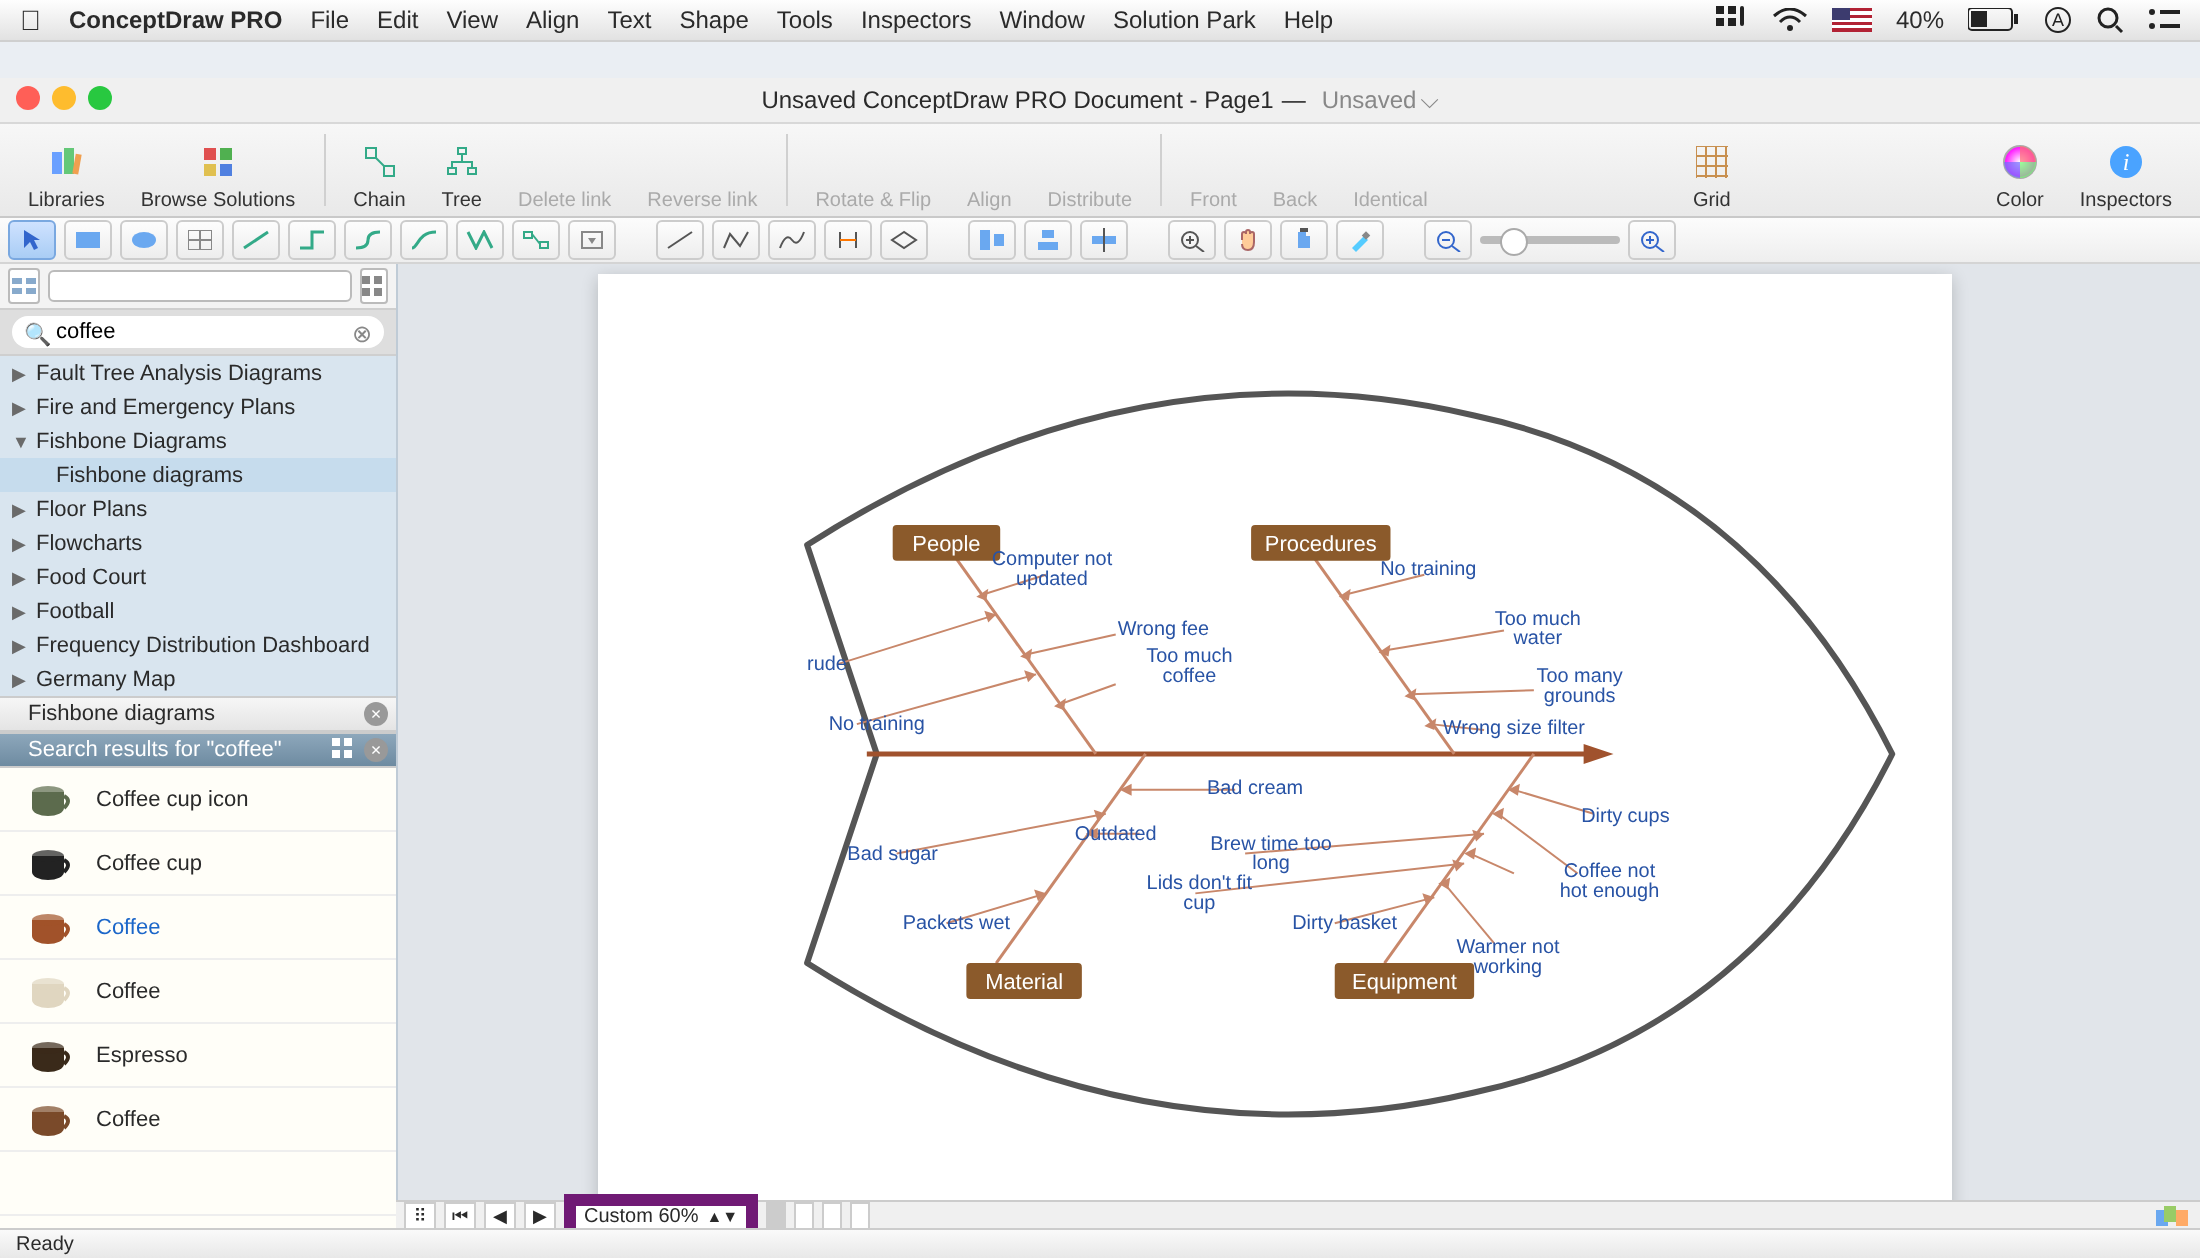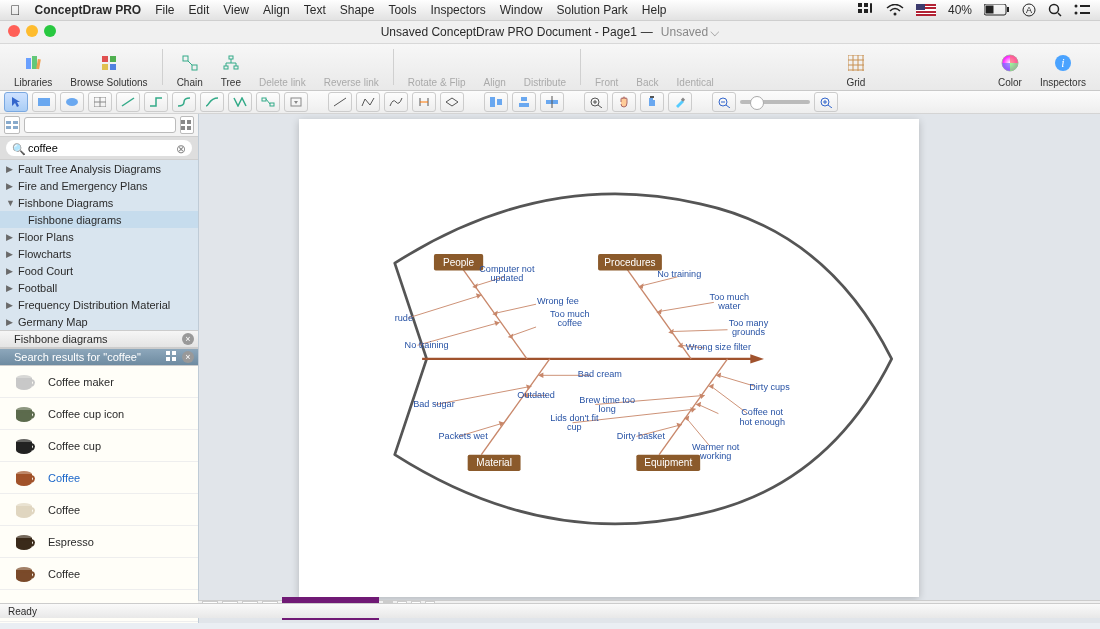--- a/index.html
+++ b/index.html
@@ -23,21 +23,21 @@
 .mac-menu .apple{font-size:14px;line-height:1;}
 .mac-menu .app{font-weight:700;}
 .mac-menu .mitem{cursor:default;}
 .mac-menu .spacer{flex:1;}
 .mac-menu .right{display:flex;align-items:center;gap:12px;}
 .mac-menu svg{display:block;}
 .flag{width:20px;height:12px;position:relative;background:#fff;display:inline-block;}
 .flag::before{content:"";position:absolute;inset:0;background:repeating-linear-gradient(#b22234 0 1.7px,#fff 1.7px 3.4px);}
 .flag::after{content:"";position:absolute;left:0;top:0;width:9px;height:6px;background:#3c3b6e;}
 
-.doc-title{height:22px;background:#f0f0f0;border-bottom:1px solid #d8d8d8;display:flex;align-items:center;justify-content:center;position:relative;font-size:12px;}
+.doc-title{height:22px;background:#f0f0f0;border-bottom:1px solid #d8d8d8;display:flex;align-items:center;justify-content:center;position:relative;font-size:12px;margin-top:18px;}
 .traffic{position:absolute;left:8px;top:4px;display:flex;gap:6px;}
 .traffic span{width:12px;height:12px;border-radius:50%;display:block;}
 .tr-red{background:#ff5f57;}
 .tr-yel{background:#febc2e;}
 .tr-grn{background:#28c840;}
 .doc-title .edited{color:#888;margin-left:4px;}
 
 .toolbar{height:42px;background:linear-gradient(#f7f7f7,#e9e9e9);border-bottom:1px solid var(--toolbar-border);display:flex;align-items:flex-end;padding:2px 8px;gap:6px;font-size:10px;color:#333;}
 .tb-group{display:flex;flex-direction:column;align-items:center;padding:0 6px;}
 .tb-icons{display:flex;gap:10px;height:24px;align-items:center;}
@@ -69,30 +69,30 @@
 .sb-header{height:16px;background:linear-gradient(#f6f6f6,#e4e4e4);border-top:1px solid #ccc;border-bottom:1px solid #ccc;font-size:11px;padding-left:14px;display:flex;align-items:center;position:relative;}
 .sb-header.dark{background:linear-gradient(#8da7bb,#6e8ba1);color:#fff;}
 .sb-header .x{position:absolute;right:4px;top:2px;width:12px;height:12px;border-radius:50%;background:#999;color:#fff;font-size:9px;display:flex;align-items:center;justify-content:center;}
 .sb-header .g{position:absolute;right:20px;top:2px;width:12px;height:12px;}
 .sb-results{flex:1;overflow:auto;background:#fffef8;}
 .sb-res{height:31px;display:flex;align-items:center;gap:10px;padding-left:10px;font-size:11px;border-bottom:1px solid #eee;}
 .sb-res .ico{width:28px;height:22px;display:flex;align-items:center;justify-content:center;}
 .sb-res.selected{color:#1b66c9;}
 
 .canvas-wrap{flex:1;background:#e1e5ea;position:relative;overflow:hidden;}
-.page{position:absolute;left:100px;top:5px;width:620px;height:478px;background:#fff;box-shadow:0 2px 8px rgba(0,0,0,0.2);}
+.page{position:absolute;left:100px;top:5px;width:677px;height:478px;background:#fff;box-shadow:0 2px 8px rgba(0,0,0,0.2);}
 .page svg{width:100%;height:100%;}
 .catbox{fill:#8b5a2b;}
 .cattxt{fill:#fff;font-size:11px;text-anchor:middle;}
 .cause{fill:#2853a5;font-size:10px;text-anchor:middle;}
 
 .hscroll{position:absolute;left:198px;right:0;bottom:14px;height:14px;background:#f0f0f0;border-top:1px solid #ccc;display:flex;align-items:center;gap:4px;padding:0 4px;font-size:10px;}
 .hscroll .nav{width:14px;height:12px;border:1px solid #ccc;background:#fff;display:flex;align-items:center;justify-content:center;font-size:9px;}
 .zoom-box{border:6px solid #701a75;padding:0 4px;background:#fff;display:flex;align-items:center;gap:4px;}
-.status{position:absolute;left:0;right:0;bottom:11px;height:14px;background:linear-gradient(#fafafa,#e8e8e8);border-top:1px solid #ccc;font-size:10px;padding-left:8px;display:flex;align-items:center;}
+.status{position:absolute;left:0;right:0;bottom:0;height:14px;background:linear-gradient(#fafafa,#e8e8e8);border-top:1px solid #ccc;font-size:10px;padding-left:8px;display:flex;align-items:center;}
 </style>
 </head>
 <body>
 
 <div class="mac-menu">
   <span class="apple"></span>
   <span class="app mitem">ConceptDraw PRO</span>
   <span class="mitem">File</span>
   <span class="mitem">Edit</span>
   <span class="mitem">View</span>
@@ -497,21 +497,21 @@
         <div class="sb-item">
           <span class="tri">▶</span>
           <span>Food Court</span>
         </div>
         <div class="sb-item">
           <span class="tri">▶</span>
           <span>Football</span>
         </div>
         <div class="sb-item">
           <span class="tri">▶</span>
-          <span>Frequency Distribution Material</span>
+          <span>Frequency Distribution Dashboard</span>
         </div>
         <div class="sb-item">
           <span class="tri">▶</span>
           <span>Germany Map</span>
         </div>
       </div>
     <div class="sb-header">
       <span>Fishbone diagrams</span>
       <span class="x">×</span>
     </div>
@@ -519,31 +519,20 @@
       <span>Search results for "coffee"</span>
       <svg class="g">
           <rect x="0" y="0" width="4" height="4" fill="#fff"></rect>
           <rect x="6" y="0" width="4" height="4" fill="#fff"></rect>
           <rect x="0" y="6" width="4" height="4" fill="#fff"></rect>
           <rect x="6" y="6" width="4" height="4" fill="#fff"></rect>
         </svg>
       <span class="x">×</span>
     </div>
     <div class="sb-results" id="sb-results">
-        <div class="sb-res">
-          <span class="ico">
-            <svg width="22" height="18">
-              <ellipse cx="11" cy="13" rx="8" ry="4" fill="#c8c8c8"></ellipse>
-              <rect x="3" y="5" width="16" height="8" fill="#c8c8c8"></rect>
-              <ellipse cx="11" cy="5" rx="8" ry="3" fill="#c8c8c8" opacity="0.7"></ellipse>
-              <path d="M19 7 Q23 9 19 13" fill="none" stroke="#c8c8c8" stroke-width="2"></path>
-            </svg>
-          </span>
-          <span>Coffee maker</span>
-        </div>
         <div class="sb-res">
           <span class="ico">
             <svg width="22" height="18">
               <ellipse cx="11" cy="13" rx="8" ry="4" fill="#5c6b4d"></ellipse>
               <rect x="3" y="5" width="16" height="8" fill="#5c6b4d"></rect>
               <ellipse cx="11" cy="5" rx="8" ry="3" fill="#5c6b4d" opacity="0.7"></ellipse>
               <path d="M19 7 Q23 9 19 13" fill="none" stroke="#5c6b4d" stroke-width="2"></path>
             </svg>
           </span>
           <span>Coffee cup icon</span>

